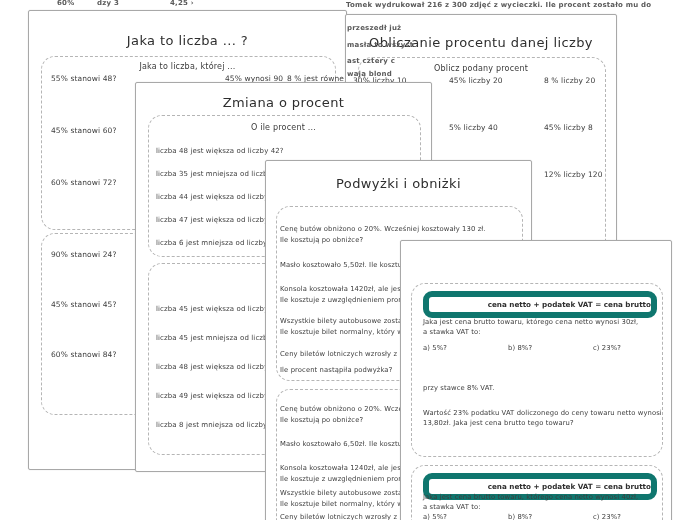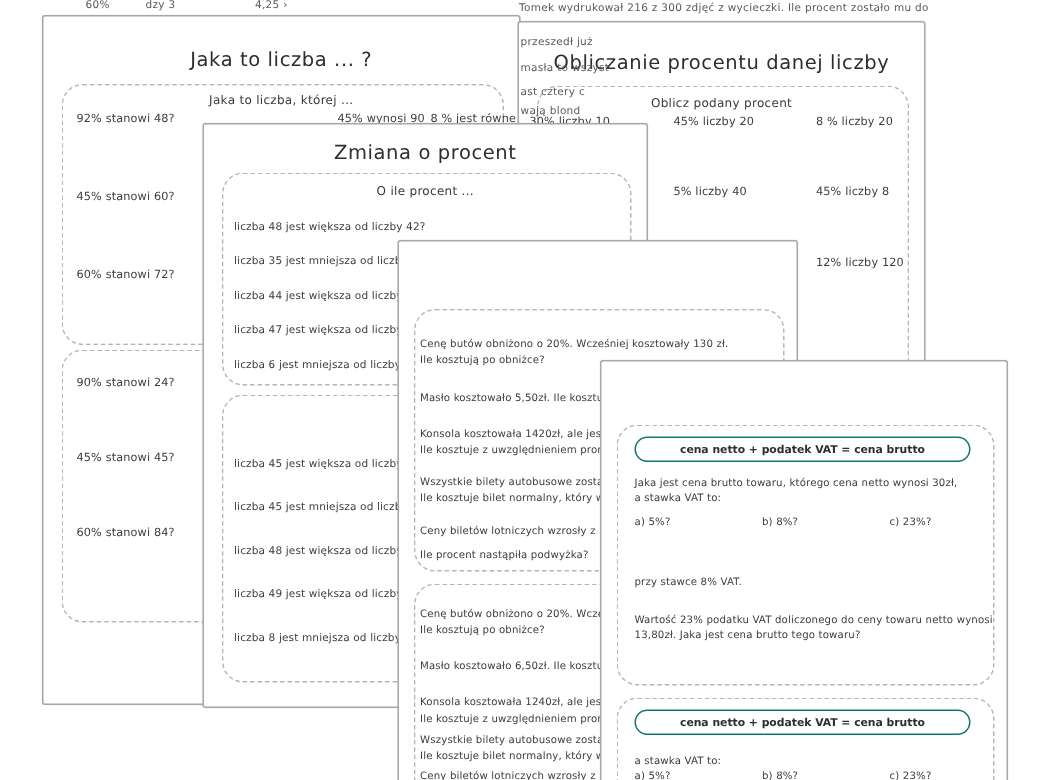--- a/index.html
+++ b/index.html
@@ -3,39 +3,40 @@
 <meta charset="utf-8">
 <style>
   html,body{margin:0;padding:0;background:#ffffff;}
   .canvas{
     position:relative;width:700px;height:520px;overflow:hidden;background:#ffffff;
     font-family:"DejaVu Sans", sans-serif;color:#3d3d3d;
   }
   .frag{
     position:absolute;font-size:7px;color:#5a5a5a;white-space:nowrap;z-index:3;
     letter-spacing:0.2px;
+    font-weight:bold;
   }
   .page{
     position:absolute;background:#ffffff;border:1px solid #a8a8a8;border-radius:2px;
     overflow:hidden;box-shadow:0 0 0 0.5px rgba(0,0,0,0.05);
   }
   .p1{left:28px;top:10px;width:317px;height:458px;z-index:1;}
   .p2{left:345px;top:14px;width:270px;height:430px;z-index:2;}
   .p3{left:135px;top:82px;width:295px;height:388px;z-index:4;}
   .p4{left:265px;top:160px;width:265px;height:362px;z-index:5;}
   .p5{left:400px;top:240px;width:270px;height:282px;z-index:6;}
   .ptitle{
     position:absolute;left:0;width:100%;text-align:center;font-size:13px;color:#2e2e2e;
     letter-spacing:0.4px;white-space:nowrap;
   }
   .dbox{
     position:absolute;border:1px dashed #b5b5b5;border-radius:14px;background:transparent;
   }
   .pill{
-    position:absolute;border:1px solid #0f766e;border-radius:9px;text-align:center;
+    position:absolute;border:6px solid #0f766e;border-radius:9px;text-align:right;
     font-size:7.2px;font-weight:bold;color:#2e2e2e;line-height:15px;height:15px;
     white-space:nowrap;overflow:hidden;
   }
   .bhead{
     position:absolute;text-align:center;font-size:8px;color:#3a3a3a;white-space:nowrap;
     letter-spacing:0.2px;
   }
   .t{
     position:absolute;font-size:7.5px;color:#3d3d3d;white-space:nowrap;letter-spacing:0.1px;
   }
@@ -53,21 +54,21 @@
   <div class="frag" style="left:346px;top:1px">Tomek wydrukował 216 z 300 zdjęć z wycieczki. Ile procent zostało mu do</div>
   <div class="frag" style="left:347px;top:24px">przeszedł już</div>
   <div class="frag" style="left:347px;top:41px">masła to wszyst</div>
   <div class="frag" style="left:347px;top:57px">ast cztery c</div>
   <div class="frag" style="left:347px;top:70px">wają blond</div>
 
   <section class="page p1">
     <div class="ptitle" style="top:22px">Jaka to liczba ... ?</div>
     <div class="dbox" style="left:12px;top:45px;width:293px;height:172px"></div>
     <div class="bhead" style="left:12px;top:51px;width:293px">Jaka to liczba, której ...</div>
-    <div class="t" style="left:22px;top:63px">92% stanowi 48?</div>
+    <div class="t" style="left:22px;top:63px">55% stanowi 48?</div>
     <div class="t" style="left:196px;top:63px">45% wynosi 90</div>
     <div class="t" style="left:258px;top:63px">8 % jest równe 420</div>
     <div class="t" style="left:22px;top:115px">45% stanowi 60?</div>
     <div class="t" style="left:22px;top:167px">60% stanowi 72?</div>
     <div class="dbox" style="left:12px;top:222px;width:293px;height:180px"></div>
     <div class="t" style="left:22px;top:239px">90% stanowi 24?</div>
     <div class="t" style="left:22px;top:289px">45% stanowi 45?</div>
     <div class="t" style="left:22px;top:339px">60% stanowi 84?</div>
   </section>
 
@@ -94,20 +95,21 @@
     <div class="t t7" style="left:20px;top:156px">liczba 6 jest mniejsza od liczby</div>
     <div class="dbox" style="left:12px;top:180px;width:271px;height:190px"></div>
     <div class="t t7" style="left:20px;top:222px">liczba 45 jest większa od liczby</div>
     <div class="t t7" style="left:20px;top:251px">liczba 45 jest mniejsza od liczby</div>
     <div class="t t7" style="left:20px;top:280px">liczba 48 jest większa od liczby</div>
     <div class="t t7" style="left:20px;top:309px">liczba 49 jest większa od liczby</div>
     <div class="t t7" style="left:20px;top:338px">liczba 8 jest mniejsza od liczby</div>
   </section>
 
   <section class="page p4">
+    <div class="ptitle" style="top:15px">Podwyżki i obniżki</div>
     <div class="dbox" style="left:10px;top:45px;width:245px;height:173px"></div>
     <div class="t t68" style="left:14px;top:64px">Cenę butów obniżono o 20%. Wcześniej kosztowały 130 zł.</div>
     <div class="t t68" style="left:14px;top:75px">Ile kosztują po obniżce?</div>
     <div class="t t68" style="left:14px;top:100px">Masło kosztowało 5,50zł. Ile kosztu</div>
     <div class="t t68" style="left:14px;top:124px">Konsola kosztowała 1420zł, ale jest</div>
     <div class="t t68" style="left:14px;top:135px">Ile kosztuje z uwzględnieniem prom</div>
     <div class="t t68" style="left:14px;top:156px">Wszystkie bilety autobusowe zostały</div>
     <div class="t t68" style="left:14px;top:167px">Ile kosztuje bilet normalny, który w</div>
     <div class="t t68" style="left:14px;top:189px">Ceny biletów lotniczych wzrosły z 12</div>
     <div class="t t68" style="left:14px;top:205px">Ile procent nastąpiła podwyżka?</div>
@@ -128,19 +130,20 @@
     <div class="t t68" style="left:22px;top:77px">Jaka jest cena brutto towaru, którego cena netto wynosi 30zł,</div>
     <div class="t t68" style="left:22px;top:87px">a stawka VAT to:</div>
     <div class="t t68" style="left:22px;top:103px">a) 5%?</div>
     <div class="t t68" style="left:107px;top:103px">b) 8%?</div>
     <div class="t t68" style="left:192px;top:103px">c) 23%?</div>
     <div class="t t68" style="left:22px;top:143px">przy stawce 8% VAT.</div>
     <div class="t t68" style="left:22px;top:168px">Wartość 23% podatku VAT doliczonego do ceny towaru netto wynosi</div>
     <div class="t t68" style="left:22px;top:178px">13,80zł. Jaka jest cena brutto tego towaru?</div>
     <div class="dbox" style="left:10px;top:224px;width:250px;height:150px"></div>
     <div class="pill" style="left:22px;top:232px;width:222px">cena netto + podatek VAT = cena brutto</div>
+    <div class="t t68" style="left:22px;top:252px">Jaka jest cena brutto towaru, którego cena netto wynosi 40zł,</div>
     <div class="t t68" style="left:22px;top:262px">a stawka VAT to:</div>
     <div class="t t68" style="left:22px;top:272px">a) 5%?</div>
     <div class="t t68" style="left:107px;top:272px">b) 8%?</div>
     <div class="t t68" style="left:192px;top:272px">c) 23%?</div>
   </section>
 
 </div>
 
 </body></html>

